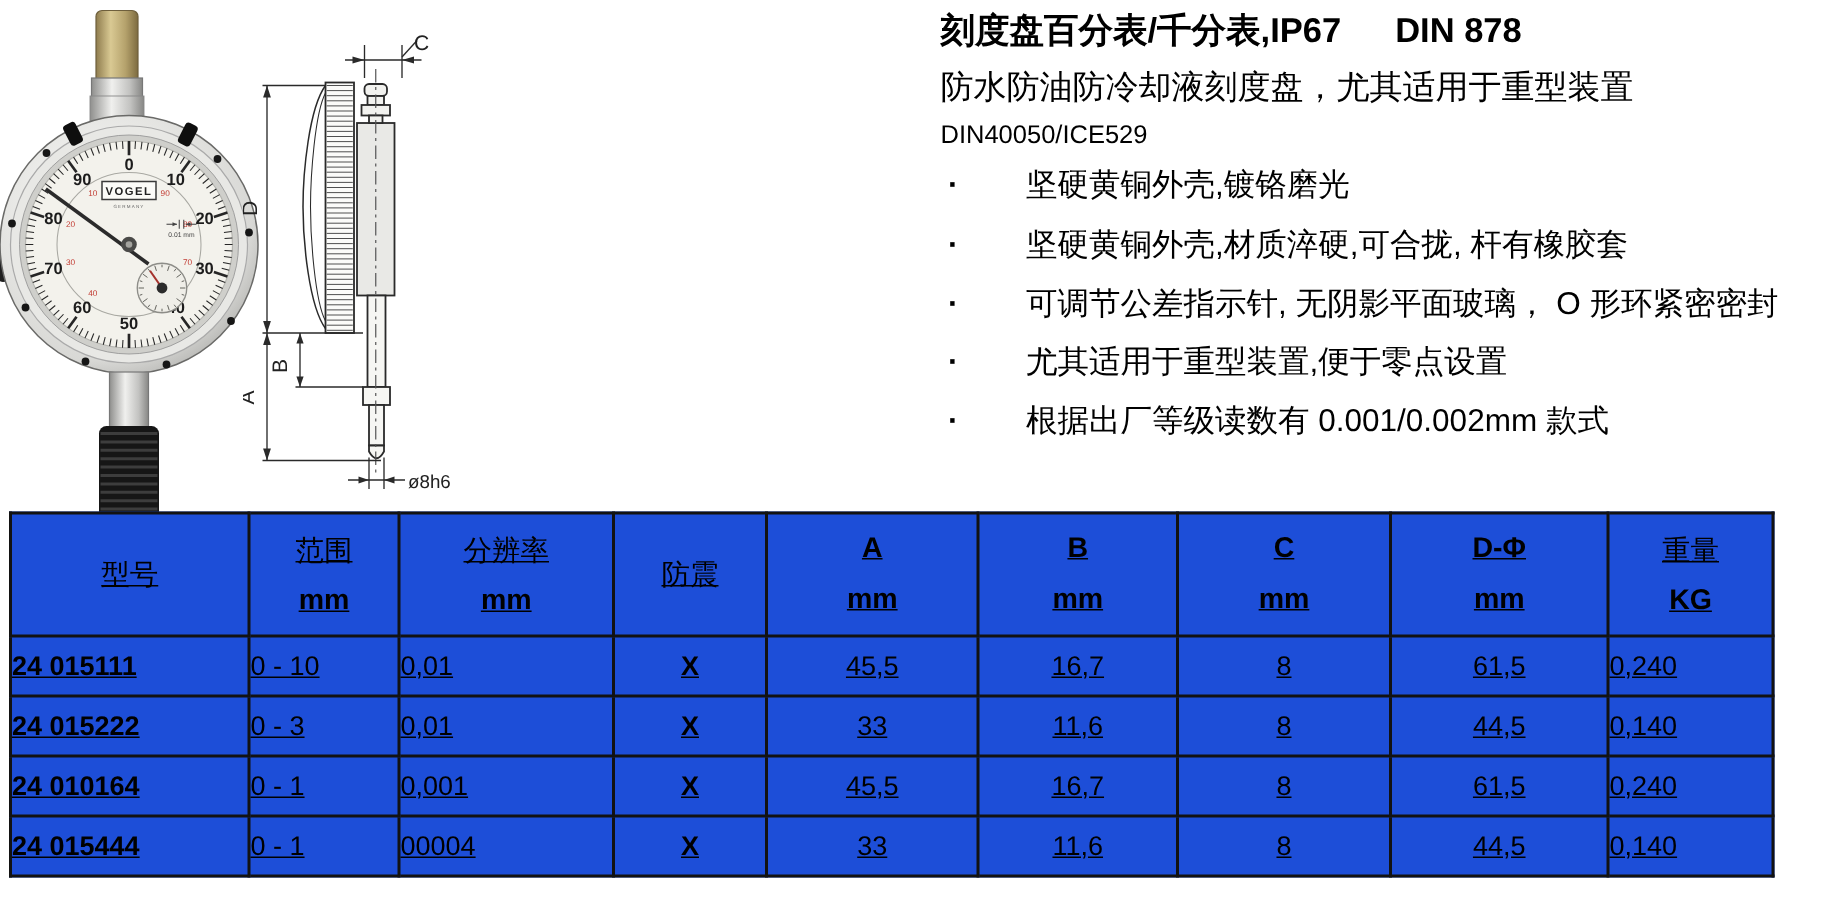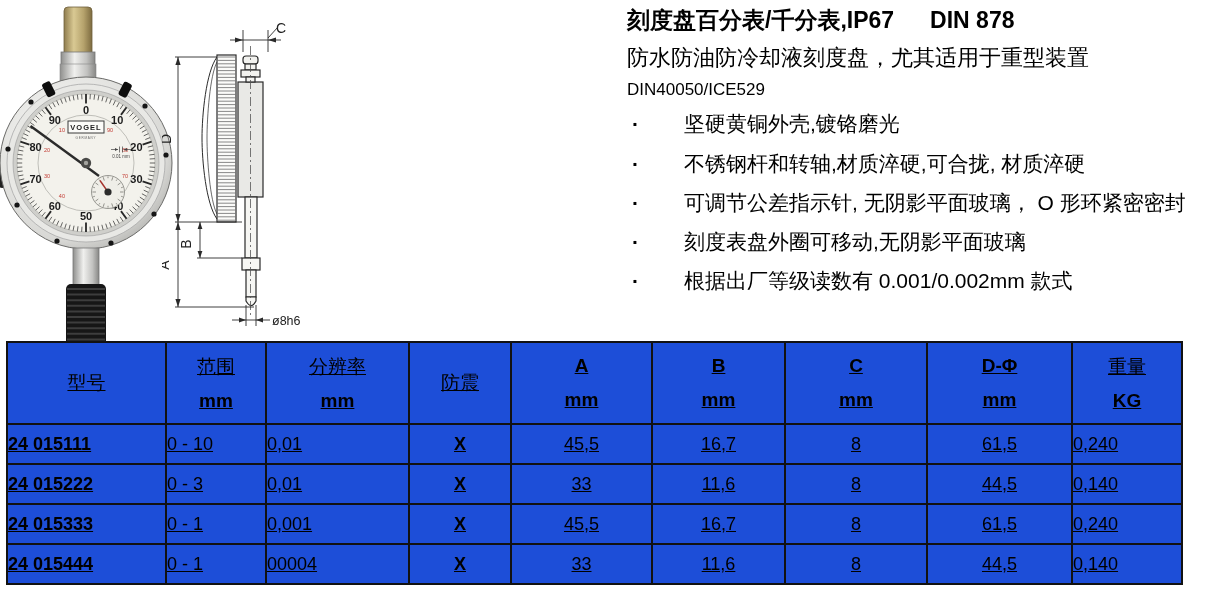--- a/index.html
+++ b/index.html
@@ -416,29 +416,29 @@
     </div>
     <div class="line2">防水防油防冷却液刻度盘，尤其适用于重型装置</div>
     <div class="line3">DIN40050/ICE529</div>
     <div class="bullets">
       <div class="bullet">
         <span class="dot">·</span>
         <span>坚硬黄铜外壳,镀铬磨光</span>
       </div>
       <div class="bullet">
         <span class="dot">·</span>
-        <span>不锈钢杆和转轴,材质淬硬,可合拢, 材质淬硬</span>
+        <span>坚硬黄铜外壳,材质淬硬,可合拢, 杆有橡胶套</span>
       </div>
       <div class="bullet">
         <span class="dot">·</span>
         <span>可调节公差指示针, 无阴影平面玻璃， O 形环紧密密封</span>
       </div>
       <div class="bullet">
         <span class="dot">·</span>
-        <span>刻度表盘外圈可移动,无阴影平面玻璃</span>
+        <span>尤其适用于重型装置,便于零点设置</span>
       </div>
       <div class="bullet">
         <span class="dot">·</span>
         <span>根据出厂等级读数有 0.001/0.002mm 款式</span>
       </div>
     </div>
   </div>
 
   <table id="spec-table">
     <colgroup>
@@ -525,21 +525,21 @@
           <td class="a-l c1">0 - 3</td>
           <td class="a-l c2">0,01</td>
           <td class="a-c b c3">X</td>
           <td class="a-c c4">33</td>
           <td class="a-c c5">11,6</td>
           <td class="a-c c6">8</td>
           <td class="a-c c7">44,5</td>
           <td class="a-l c8">0,140</td>
         </tr>
         <tr>
-          <td class="a-l b c0">24 015333</td>
+          <td class="a-l b c0">24 010164</td>
           <td class="a-l c1">0 - 1</td>
           <td class="a-l c2">0,001</td>
           <td class="a-c b c3">X</td>
           <td class="a-c c4">45,5</td>
           <td class="a-c c5">16,7</td>
           <td class="a-c c6">8</td>
           <td class="a-c c7">61,5</td>
           <td class="a-l c8">0,240</td>
         </tr>
         <tr>

